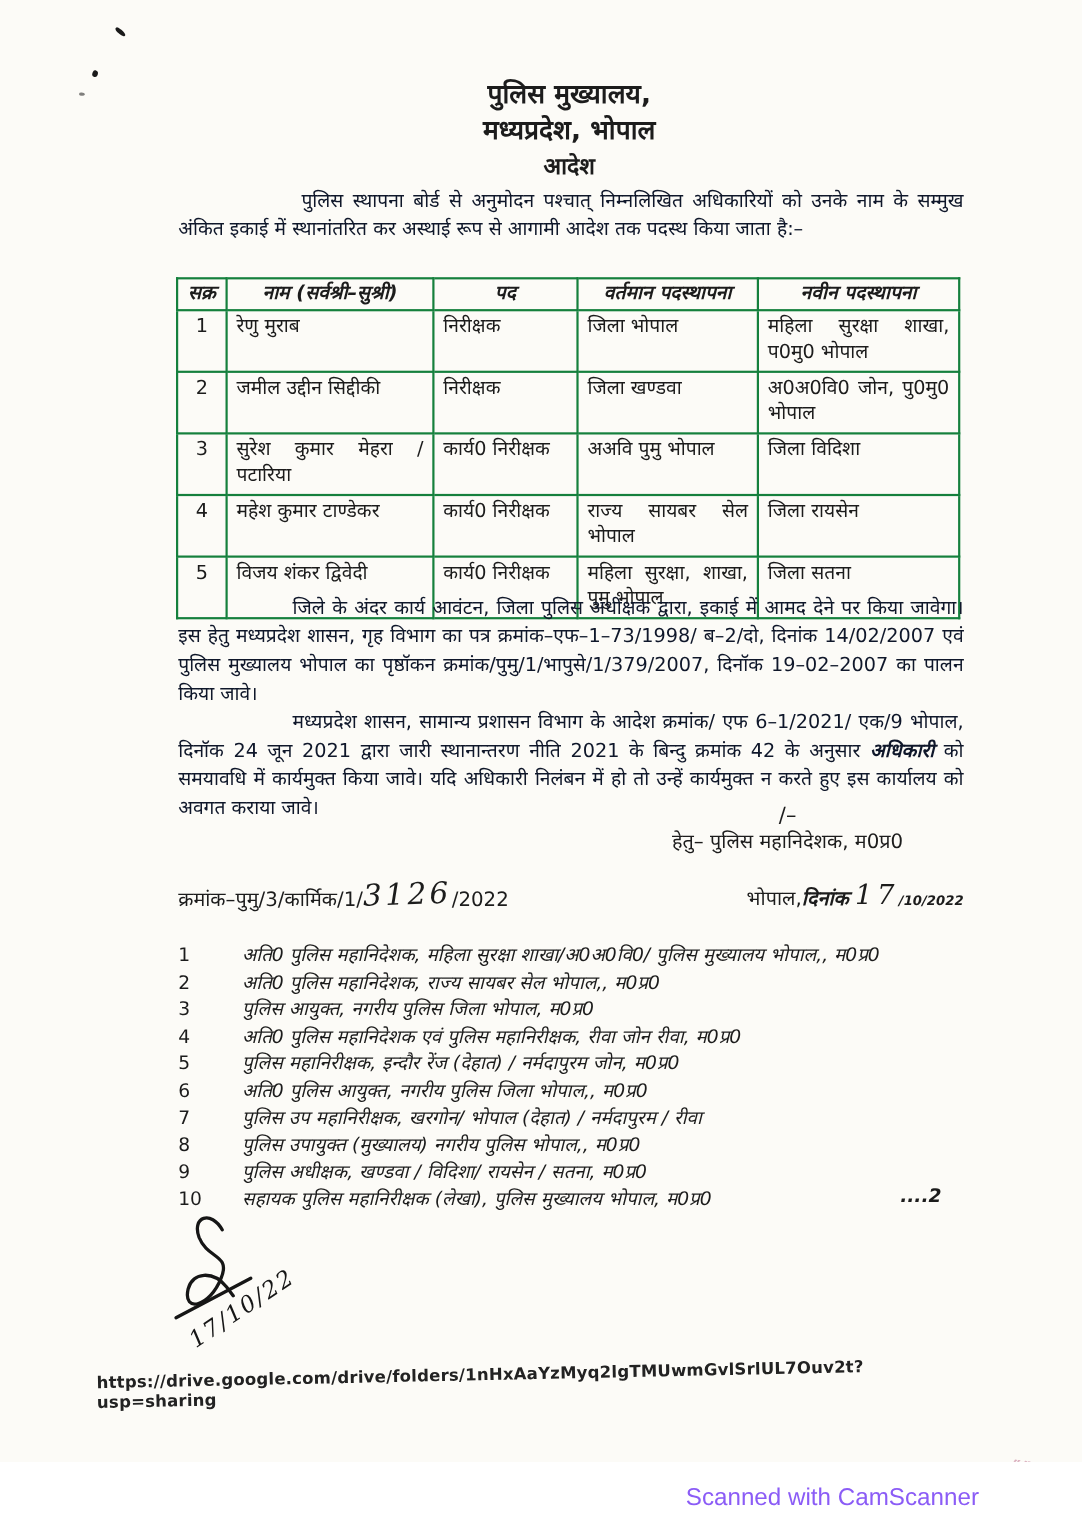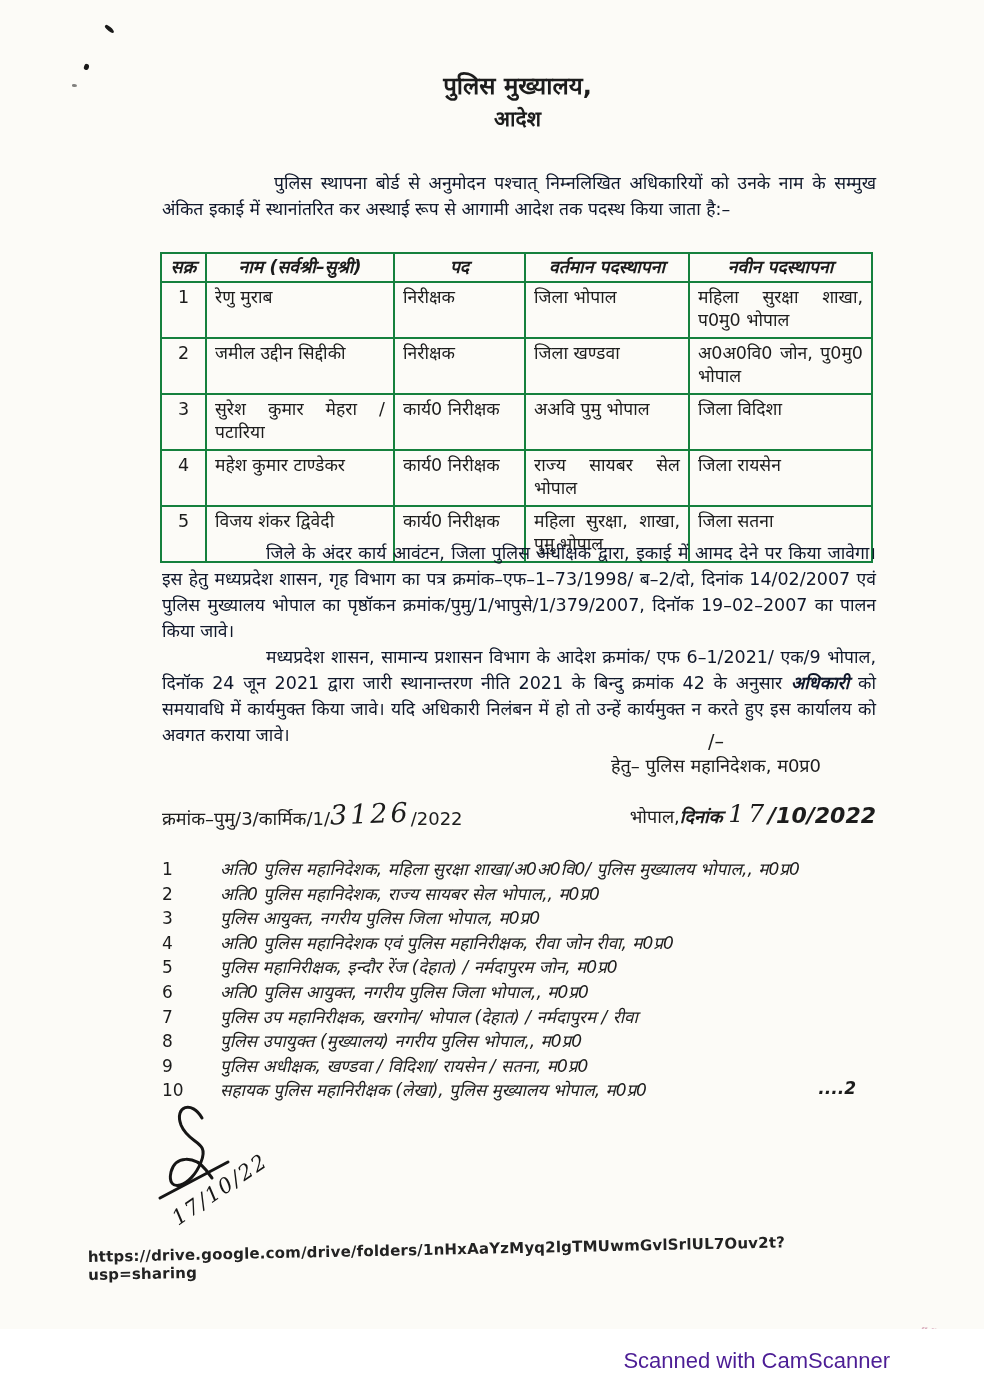--- a/index.html
+++ b/index.html
@@ -75,21 +75,21 @@
     font-style: italic; font-size: 27px; font-weight: 500;
     letter-spacing: 3px; transform: rotate(-2deg) translateY(-2px);
   }
   .date-label { font-weight: bold; font-style: italic; margin-top: 48px; }
   .handwritten-17 {
     display: inline-block;
     font-family: "DejaVu Serif", serif;
     font-style: italic; font-size: 25px; letter-spacing: 4px;
     transform: translateY(-1px);
   }
-  .date-printed { font-weight: bold; font-style: italic; font-size: 22px; }
+  .date-printed { font-weight: bold; font-style: italic; font-size: 12px; }
   
   .copy-heading {
     position: absolute; left: 162px; top: 829px; width: 714px;
     font-size: 18px;
   }
   .copies-list { position: absolute; left: 162px; top: 857px; width: 716px; }
   .copy-row { display: flex; height: 24.6px; font-size: 17px; line-height: 24.6px; }
   .copy-no { width: 58px; flex: 0 0 58px; }
   .copy-text { flex: 1; white-space: nowrap; font-style: italic; }
   .continuation {
@@ -106,21 +106,21 @@
   .footer-url {
     position: absolute; left: 88px; top: 1248px; width: 700px;
     font-size: 15px; font-weight: bold; color: #222;
     transform: rotate(-1.2deg); transform-origin: left center;
     letter-spacing: 0.2px;
   }
   
   .scanner-credit {
     position: absolute; right: 94px; bottom: 7px;
     font-family: "Liberation Sans", sans-serif;
-    font-size: 22px; color: #4c1d95;
+    font-size: 22px; color: #8b5cf6;
   }
   
   .ink-mark { position: absolute; background: #1a1a1a; border-radius: 40% 60% 50% 50%; }
   .mark1 { left: 104px; top: 27px; width: 11px; height: 4px; transform: rotate(38deg); }
   .mark2 { left: 84px; top: 64px; width: 5px; height: 6px; transform: rotate(20deg); }
   .mark3 { left: 72px; top: 84px; width: 5px; height: 3px; opacity: .55; }
   .pink-mark {
     position: absolute; right: 38px; bottom: 34px; width: 26px; height: 22px;
     color: rgba(190,110,140,.55); font-size: 16px; font-weight: bold;
     transform: rotate(8deg); letter-spacing: 2px;
@@ -131,20 +131,21 @@
 <body>
 
 <div class="page">
 
   <div class="ink-mark mark1"></div>
   <div class="ink-mark mark2"></div>
   <div class="ink-mark mark3"></div>
 
   <div class="doc-header">
     <div class="org1">पुलिस मुख्यालय,</div>
+    <div class="org2">मध्यप्रदेश, भोपाल</div>
     <div class="title">आदेश</div>
   </div>
 
   <div class="para intro">पुलिस स्थापना बोर्ड से अनुमोदन पश्चात् निम्नलिखित अधिकारियों को उनके नाम के सम्मुख अंकित इकाई में स्थानांतरित कर अस्थाई रूप से आगामी आदेश तक पदस्थ किया जाता है:–</div>
 
   <table class="transfer-table">
     <colgroup>
       <col style="width:45px">
         <col style="width:188px">
         <col style="width:131px">

